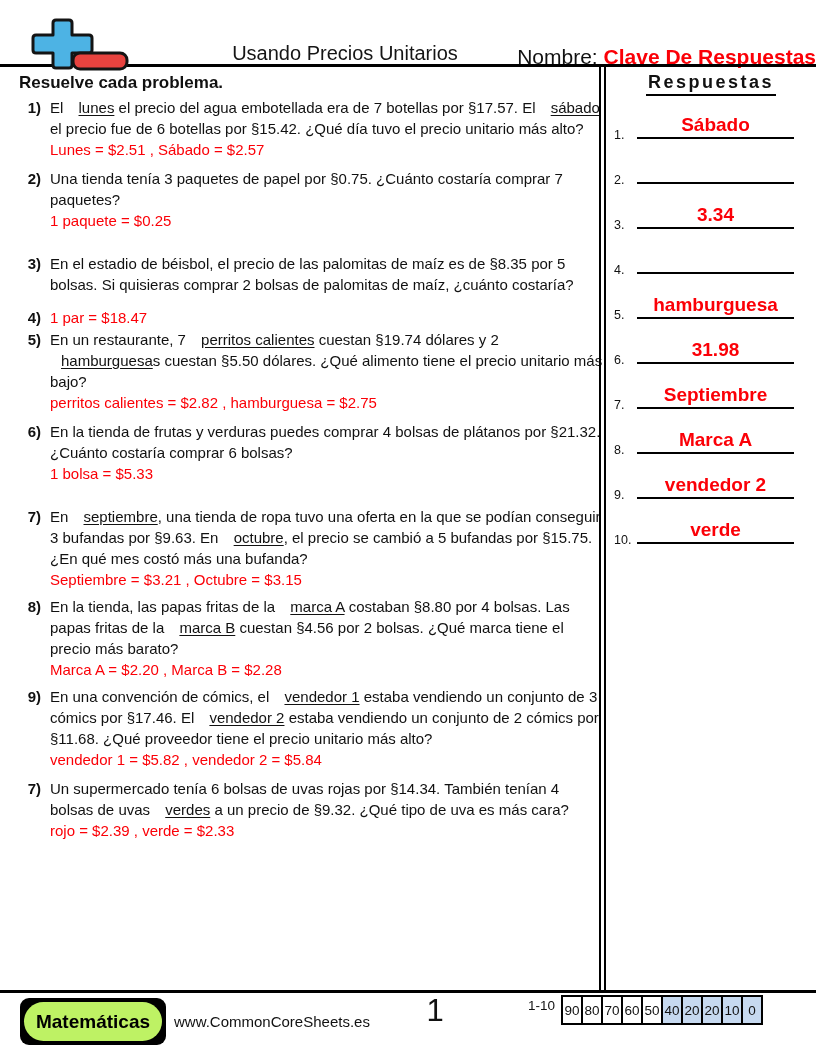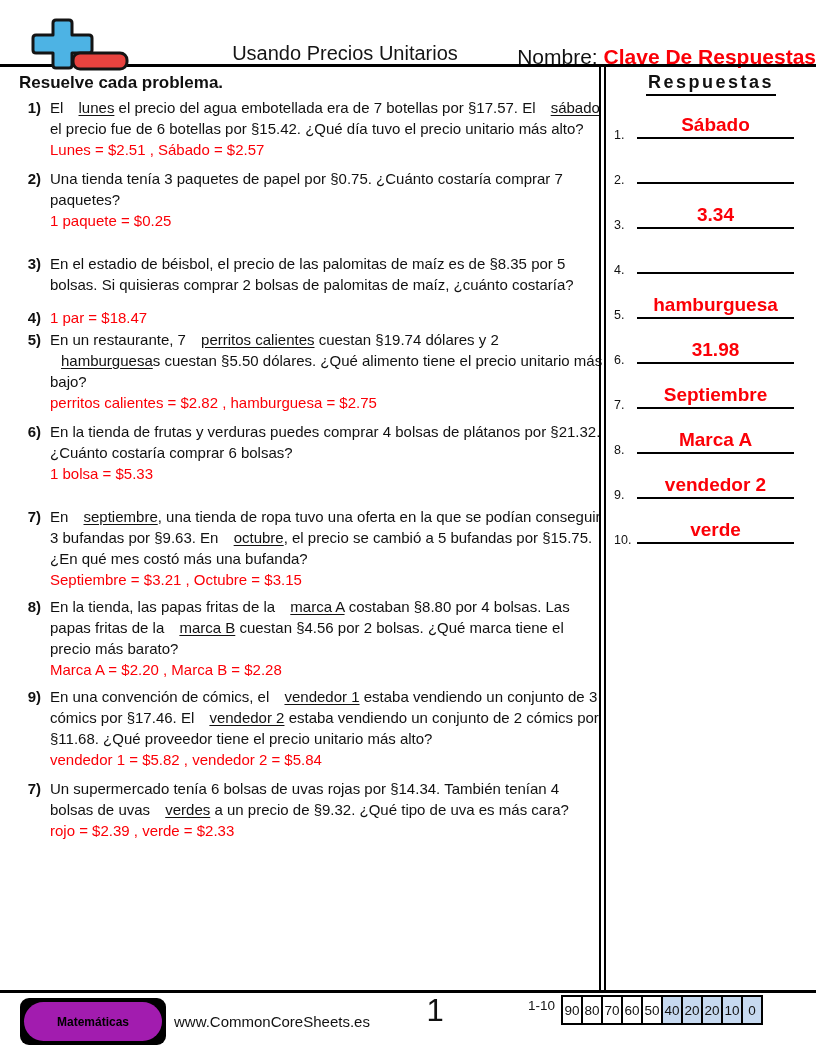--- a/index.html
+++ b/index.html
@@ -49,22 +49,22 @@
     border-bottom:2px solid #000;padding:0 2px 1px 2px;}
   .answer-list{position:absolute;top:38px;left:0;width:210px;}
   .a-row{position:relative;height:45px;}
   .a-num{position:absolute;left:8px;bottom:5px;font-size:12.5px;}
   .a-line{position:absolute;left:31px;right:22px;bottom:8px;border-bottom:2px solid #000;}
   .a-val{position:absolute;left:31px;right:22px;bottom:11px;text-align:center;
     color:var(--red);font-weight:700;font-size:19px;white-space:nowrap;}
   
   .footer-rule{position:absolute;left:0;top:990px;width:816px;height:3px;background:#000;}
   .brand{position:absolute;left:20px;top:998px;width:146px;height:47px;background:#000;border-radius:9px;}
-  .brand-inner{position:absolute;left:4px;top:4px;right:4px;bottom:4px;background:#a21caf;border-radius:999px;
-    display:flex;align-items:center;justify-content:center;font-size:12px;font-weight:700;color:#000;}
+  .brand-inner{position:absolute;left:4px;top:4px;right:4px;bottom:4px;background:#bef264;border-radius:999px;
+    display:flex;align-items:center;justify-content:center;font-size:19px;font-weight:700;color:#000;}
   .url{position:absolute;left:174px;top:1013px;font-size:15px;}
   .page-num{position:absolute;left:370px;top:993px;width:130px;text-align:center;font-size:31px;}
   .score{position:absolute;left:528px;top:995px;display:flex;align-items:flex-start;}
   .score-label{font-size:13.5px;margin-top:3px;margin-right:6px;}
   .score-table{border-collapse:collapse;}
   .score-table td{border:2px solid #000;width:20px;height:28px;text-align:center;
     font-size:13.5px;padding:0 1px;}
   .score-table td.blue{background:var(--cell-blue);}
 </style>
 </head>

